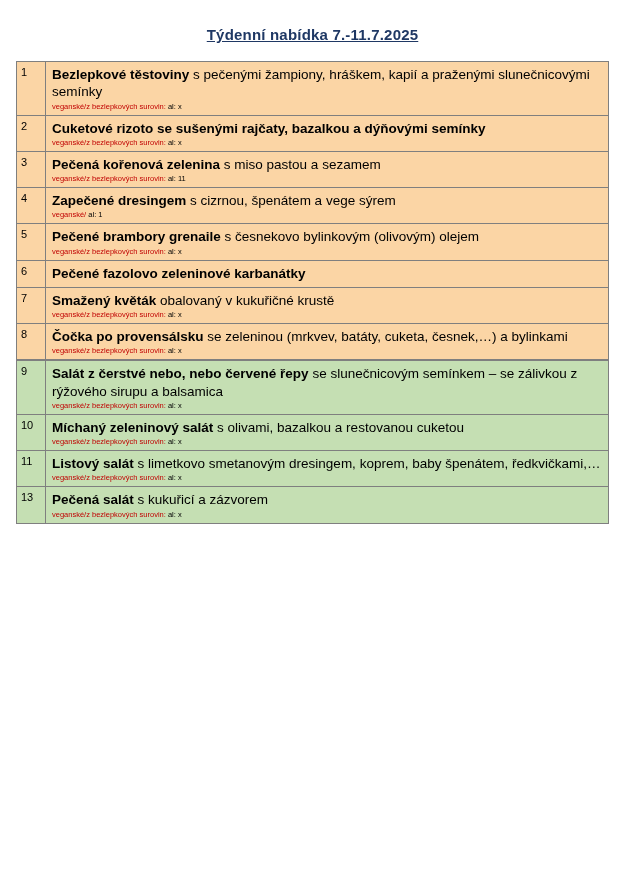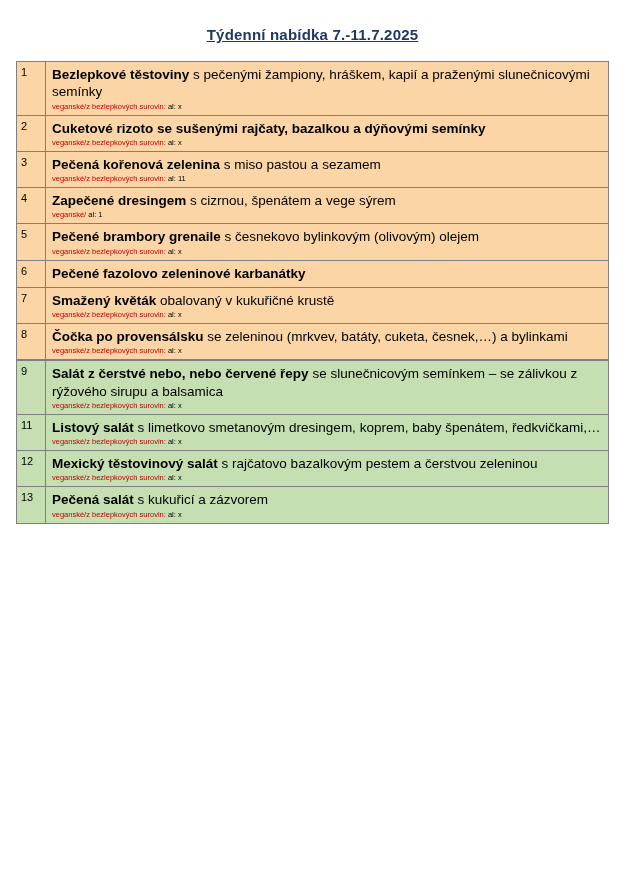--- a/index.html
+++ b/index.html
@@ -157,30 +157,30 @@
   <table class="menu-table cold">
     <tbody>
       <tr>
         <td class="num-cell">9</td>
         <td class="text-cell">
           <div class="dish-line"><span class="dish-strong">Salát z čerstvé nebo, nebo červené řepy</span><span class="dish-rest"> se slunečnicovým semínkem – se zálivkou z rýžového sirupu a balsamica</span></div>
           <div class="allergen"><span>veganské/z bezlepkových surovin:</span> <span class="al">al: x</span></div>
         </td>
       </tr>
       <tr>
-        <td class="num-cell">11</td>
+        <td class="num-cell">10</td>
         <td class="text-cell">
-          <div class="dish-line"><span class="dish-strong">Listový salát</span><span class="dish-rest"> s limetkovo smetanovým dresingem, koprem, baby špenátem, ředkvičkami,…</span></div>
+          <div class="dish-line"><span class="dish-strong">Míchaný zeleninový salát</span><span class="dish-rest"> s olivami, bazalkou a restovanou cuketou</span></div>
           <div class="allergen"><span>veganské/z bezlepkových surovin:</span> <span class="al">al: x</span></div>
         </td>
       </tr>
       <tr>
-        <td class="num-cell">12</td>
+        <td class="num-cell">11</td>
         <td class="text-cell">
-          <div class="dish-line"><span class="dish-strong">Mexický těstovinový salát</span><span class="dish-rest"> s rajčatovo bazalkovým pestem a čerstvou zeleninou</span></div>
+          <div class="dish-line"><span class="dish-strong">Listový salát</span><span class="dish-rest"> s limetkovo smetanovým dresingem, koprem, baby špenátem, ředkvičkami,…</span></div>
           <div class="allergen"><span>veganské/z bezlepkových surovin:</span> <span class="al">al: x</span></div>
         </td>
       </tr>
       <tr>
         <td class="num-cell">13</td>
         <td class="text-cell">
           <div class="dish-line"><span class="dish-strong">Pečená salát</span><span class="dish-rest"> s kukuřicí a zázvorem</span></div>
           <div class="allergen"><span>veganské/z bezlepkových surovin:</span> <span class="al">al: x</span></div>
         </td>
       </tr>

